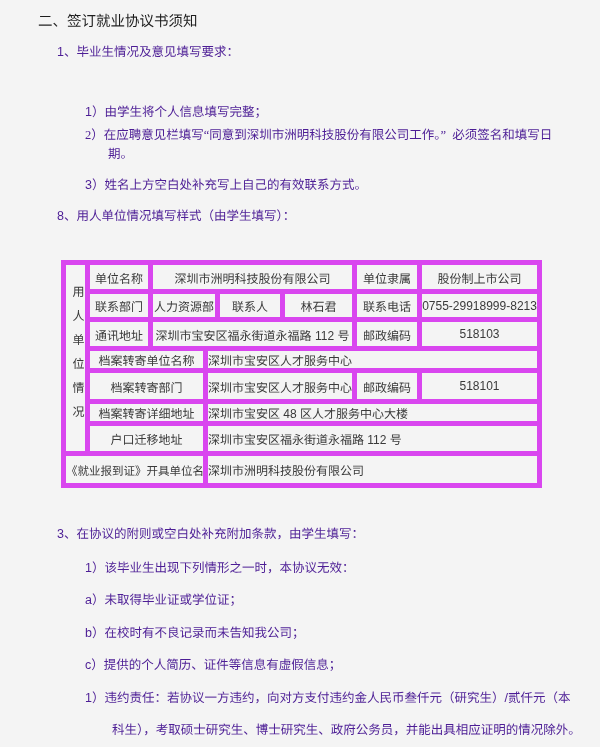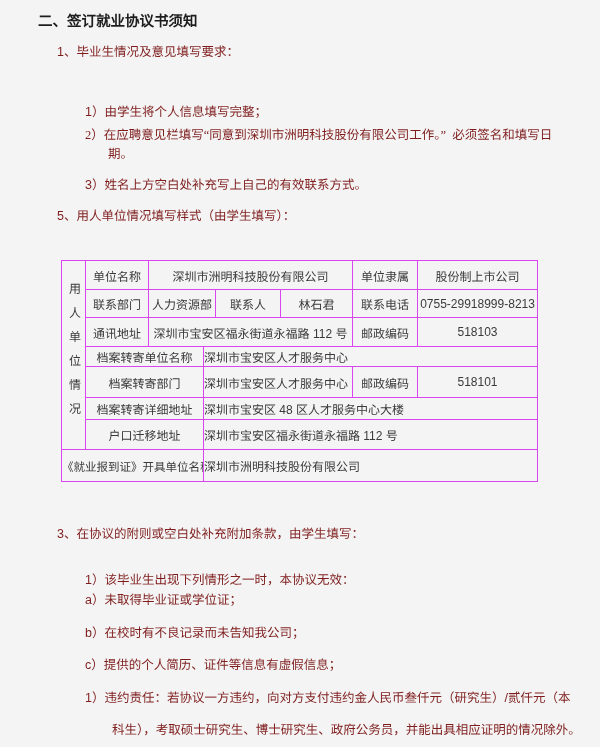--- a/index.html
+++ b/index.html
@@ -9,38 +9,38 @@
     overflow: hidden;
     background: #f4f4f4;
     font-family: "Liberation Sans", "DejaVu Sans", sans-serif;
     color: #3a3a3a;
   }
   .line {
     position: absolute;
     font-size: 12.5px;
     line-height: 17px;
     white-space: pre;
-    color: #7f1d1d;
+    color: #4c1d95;
   }
   .title {
     font-size: 14.5px;
-    font-weight: bold;
+    font-weight: normal;
     color: #1d1d1d;
   }
   table.info {
     position: absolute;
     left: 61px; top: 260px;
     width: 476px;
     border-collapse: collapse;
     table-layout: fixed;
     font-size: 12px;
     color: #3a3a3a;
   }
   table.info td {
-    border: 1px solid #d946ef;
+    border: 5px solid #d946ef;
     padding: 0;
     vertical-align: middle;
     overflow: hidden;
     white-space: pre;
   }
   td.c { text-align: center; }
   td.l { text-align: left; padding-left: 6px; }
   td.vh { text-align: center; vertical-align: middle; }
   .vtext {
     display: inline-block;
@@ -60,21 +60,21 @@
 <div class="line" style="left:57px; top:44px;">1、毕业生情况及意见填写要求：</div>
 
 <div class="line" style="left:85px; top:80px;margin-top:24px;">1）由学生将个人信息填写完整；</div>
 
 <div class="line" style="left:85px; top:127px;font-family:Liberation Serif, serif;">2）在应聘意见栏填写“同意到深圳市洲明科技股份有限公司工作。”  必须签名和填写日</div>
 
 <div class="line" style="left:108px; top:146px;">期。</div>
 
 <div class="line" style="left:85px; top:177px;">3）姓名上方空白处补充写上自己的有效联系方式。</div>
 
-<div class="line" style="left:57px; top:208px;">5、用人单位情况填写样式（由学生填写）：</div>
+<div class="line" style="left:57px; top:208px;">8、用人单位情况填写样式（由学生填写）：</div>
 
 <table class="info">
   <colgroup>
     <col style="width:24px">
       <col style="width:63px">
       <col style="width:55px">
       <col style="width:12px">
     <col style="width:65px">
       <col style="width:72px">
       <col style="width:65px">
@@ -122,21 +122,21 @@
   </tr>
   <tr style="height:32px">
     <td class="c r8l" colspan="3">《就业报到证》开具单位名称</td>
     <td class="l" colspan="5">深圳市洲明科技股份有限公司</td>
   </tr>
 </tbody>
   </table>
 
 <div class="line" style="left:57px; top:526px;text-align:right;">3、在协议的附则或空白处补充附加条款，由学生填写：</div>
 
-<div class="line" style="left:85px; top:560px;margin-top:12px;">1）该毕业生出现下列情形之一时，本协议无效：</div>
+<div class="line" style="left:85px; top:560px;">1）该毕业生出现下列情形之一时，本协议无效：</div>
 
 <div class="line" style="left:85px; top:592px;">a）未取得毕业证或学位证；</div>
 
 <div class="line" style="left:85px; top:625px;">b）在校时有不良记录而未告知我公司；</div>
 
 <div class="line" style="left:85px; top:657px;">c）提供的个人简历、证件等信息有虚假信息；</div>
 
 <div class="line" style="left:85px; top:690px;">1）违约责任：若协议一方违约，向对方支付违约金人民币叁仟元（研究生）/贰仟元（本</div>
 
 <div class="line" style="left:112px; top:722px;">科生），考取硕士研究生、博士研究生、政府公务员，并能出具相应证明的情况除外。</div>

